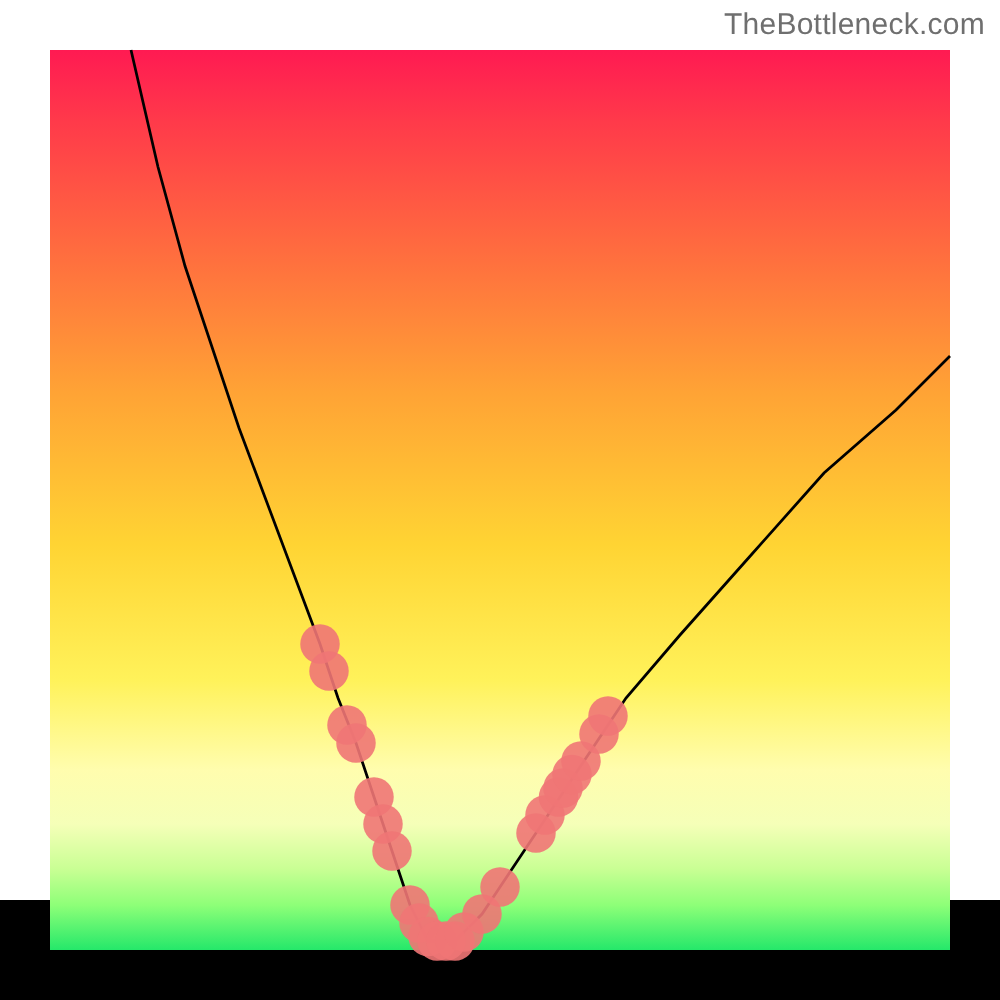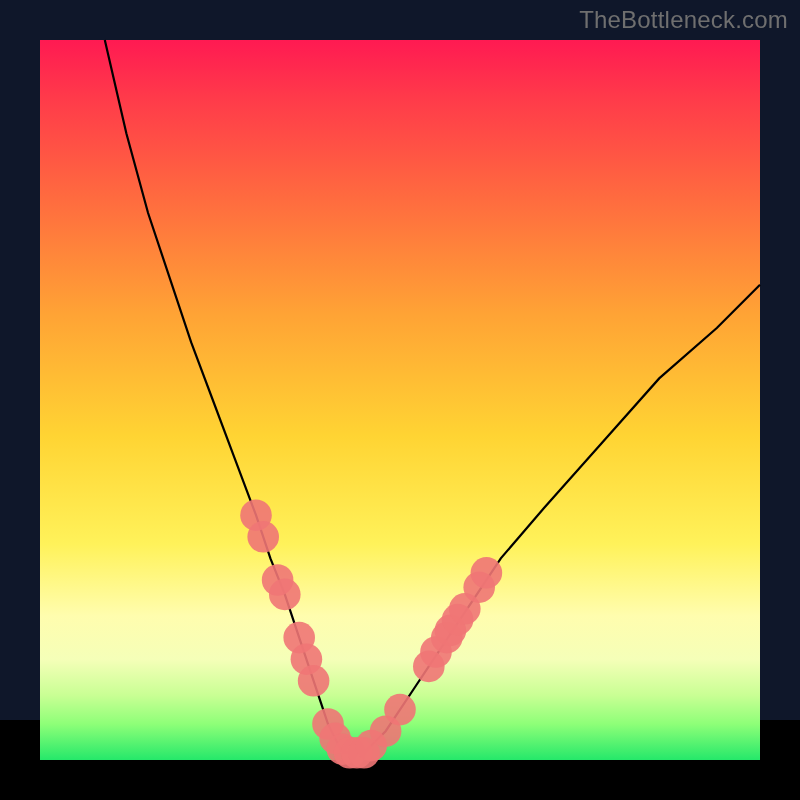--- a/index.html
+++ b/index.html
@@ -7,21 +7,21 @@
     padding: 0;
     width: 800px;
     height: 800px;
     background: #000000;
     overflow: hidden;
     font-family: Arial, Helvetica, sans-serif;
   }
   .frame {
     width: 800px;
     height: 720px;
-    background: #0f172a;
+    background: #ffffff;
     position: relative;
   }
   .plot-area {
     position: absolute;
     left: 40px;
     top: 40px;
     width: 720px;
     height: 720px;
     
     background: linear-gradient(

